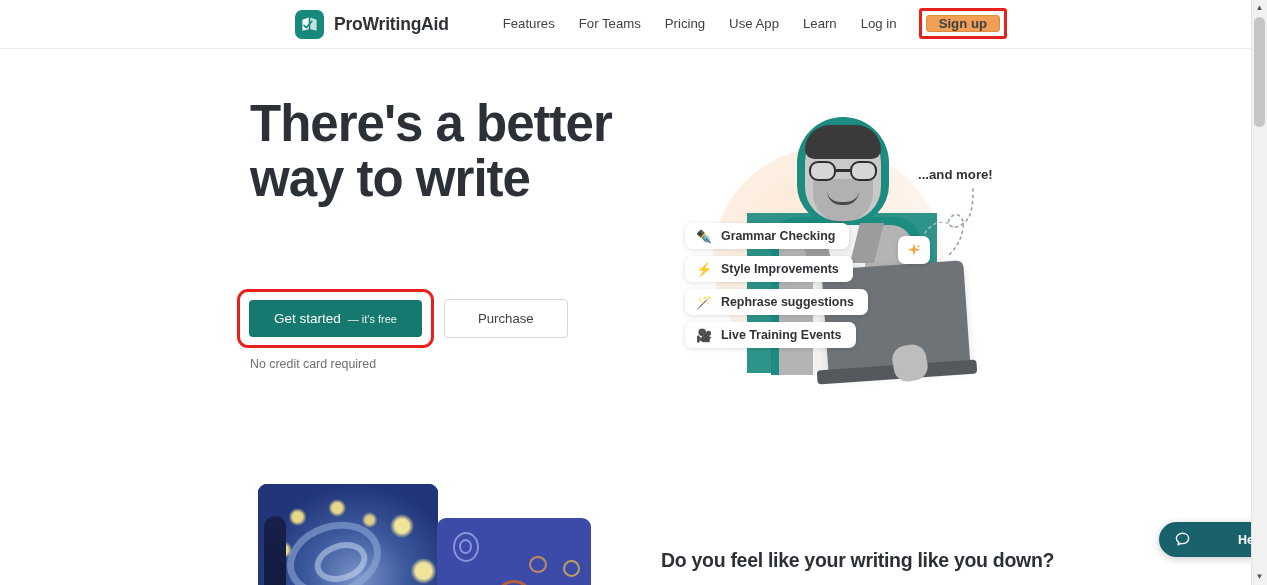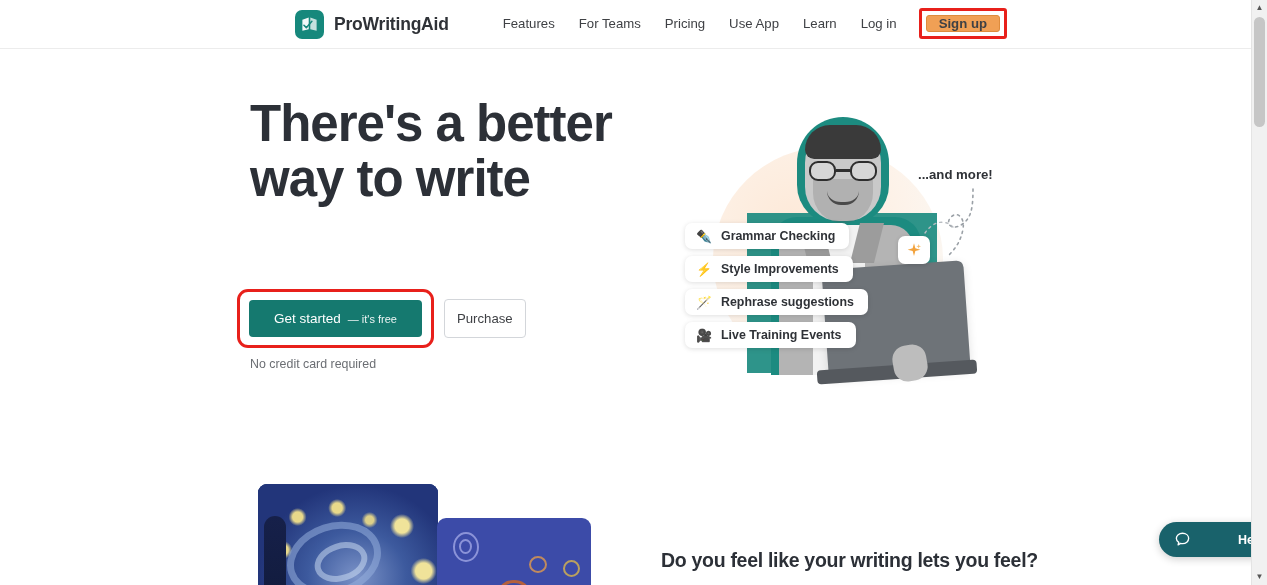--- a/index.html
+++ b/index.html
@@ -110,21 +110,21 @@
     background: #15796f; border: none; border-radius: 4px;
     padding: 11px 25px;
     color: #ffffff; font-size: 13.5px;
     cursor: pointer; white-space: nowrap;
     font-family: "Liberation Sans", sans-serif;
   }
   .btn-primary .free { font-size: 11px; opacity: .92; }
   .btn-secondary {
     margin-left: 10px;
     background: #ffffff; border: 1px solid #d3d6da; border-radius: 4px;
-    padding: 11px 12px;
+    padding: 11px 33px;
     color: #3f4145; font-size: 13.2px;
     cursor: pointer; white-space: nowrap;
     font-family: "Liberation Sans", sans-serif;
   }
   .no-card {
     position: absolute; left: 250px; top: 357px;
     font-size: 12.4px; color: #6b6e73;
   }
 
   
@@ -468,21 +468,21 @@
 
   <div class="doodle-card">
     <div class="doodle" style="left:16px; top:14px; width:26px; height:30px; border-width:2px; border-color:#8b93d8;"></div>
     <div class="doodle" style="left:22px; top:21px; width:13px; height:15px; border-width:2px; border-color:#8b93d8;"></div>
     <div class="doodle" style="left:92px; top:38px; width:18px; height:17px; border-width:2px; border-color:#c08a5e;"></div>
     <div class="doodle" style="left:126px; top:42px; width:17px; height:17px; border-width:2px; border-color:#b9a05e;"></div>
     <div class="doodle" style="left:62px; top:62px; width:30px; height:22px; border-width:3px; border-color:#b5603c;"></div>
 
   </div>
 
-  <h2 class="lower-h2">Do you feel like your writing lets you feel?</h2>
+  <h2 class="lower-h2">Do you feel like your writing like you down?</h2>
 
   <div class="help-widget">
     <svg class="help-icon" viewBox="0 0 24 24">
       <path d="M12 3.2c-4.8 0-8.7 3.2-8.7 7.2 0 2.3 1.3 4.4 3.4 5.7l-.9 3.4 3.6-1.9c.8.2 1.7.3 2.6.3 4.8 0 8.7-3.2 8.7-7.5S16.8 3.2 12 3.2z" fill="none" stroke="#ffffff" stroke-width="1.9" stroke-linejoin="round"></path>
     </svg>
     <span class="help-label">Help</span>
   </div>
 
   <div class="scrollbar">
     <div class="sb-arrow up">▲</div>

